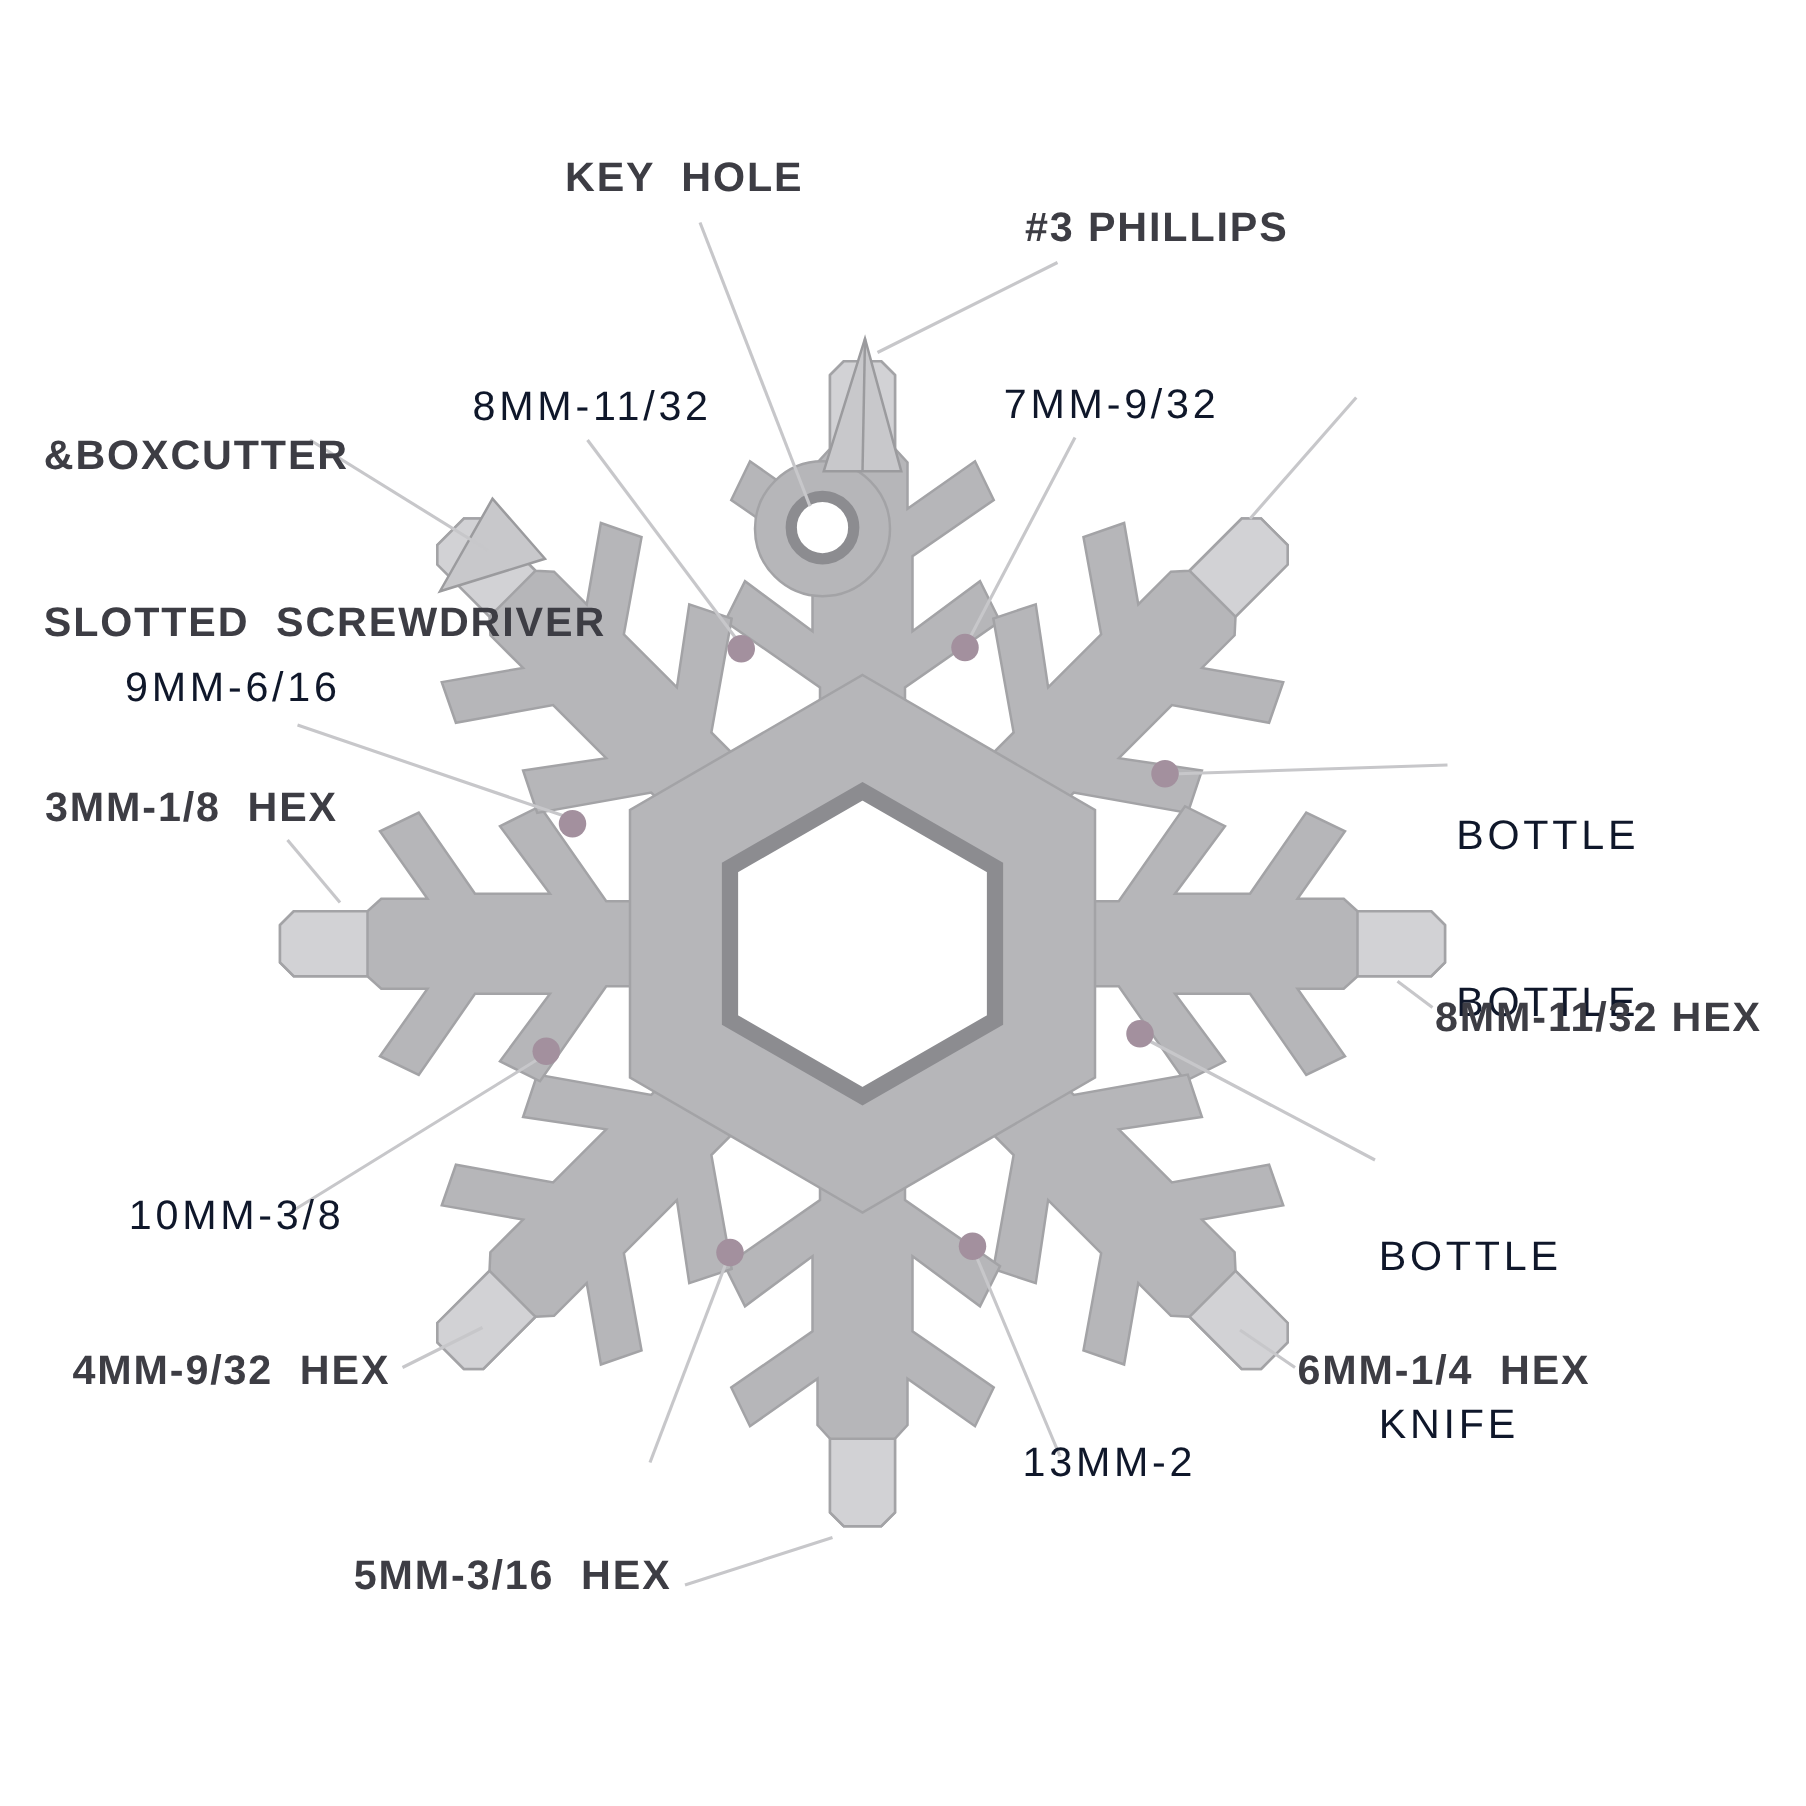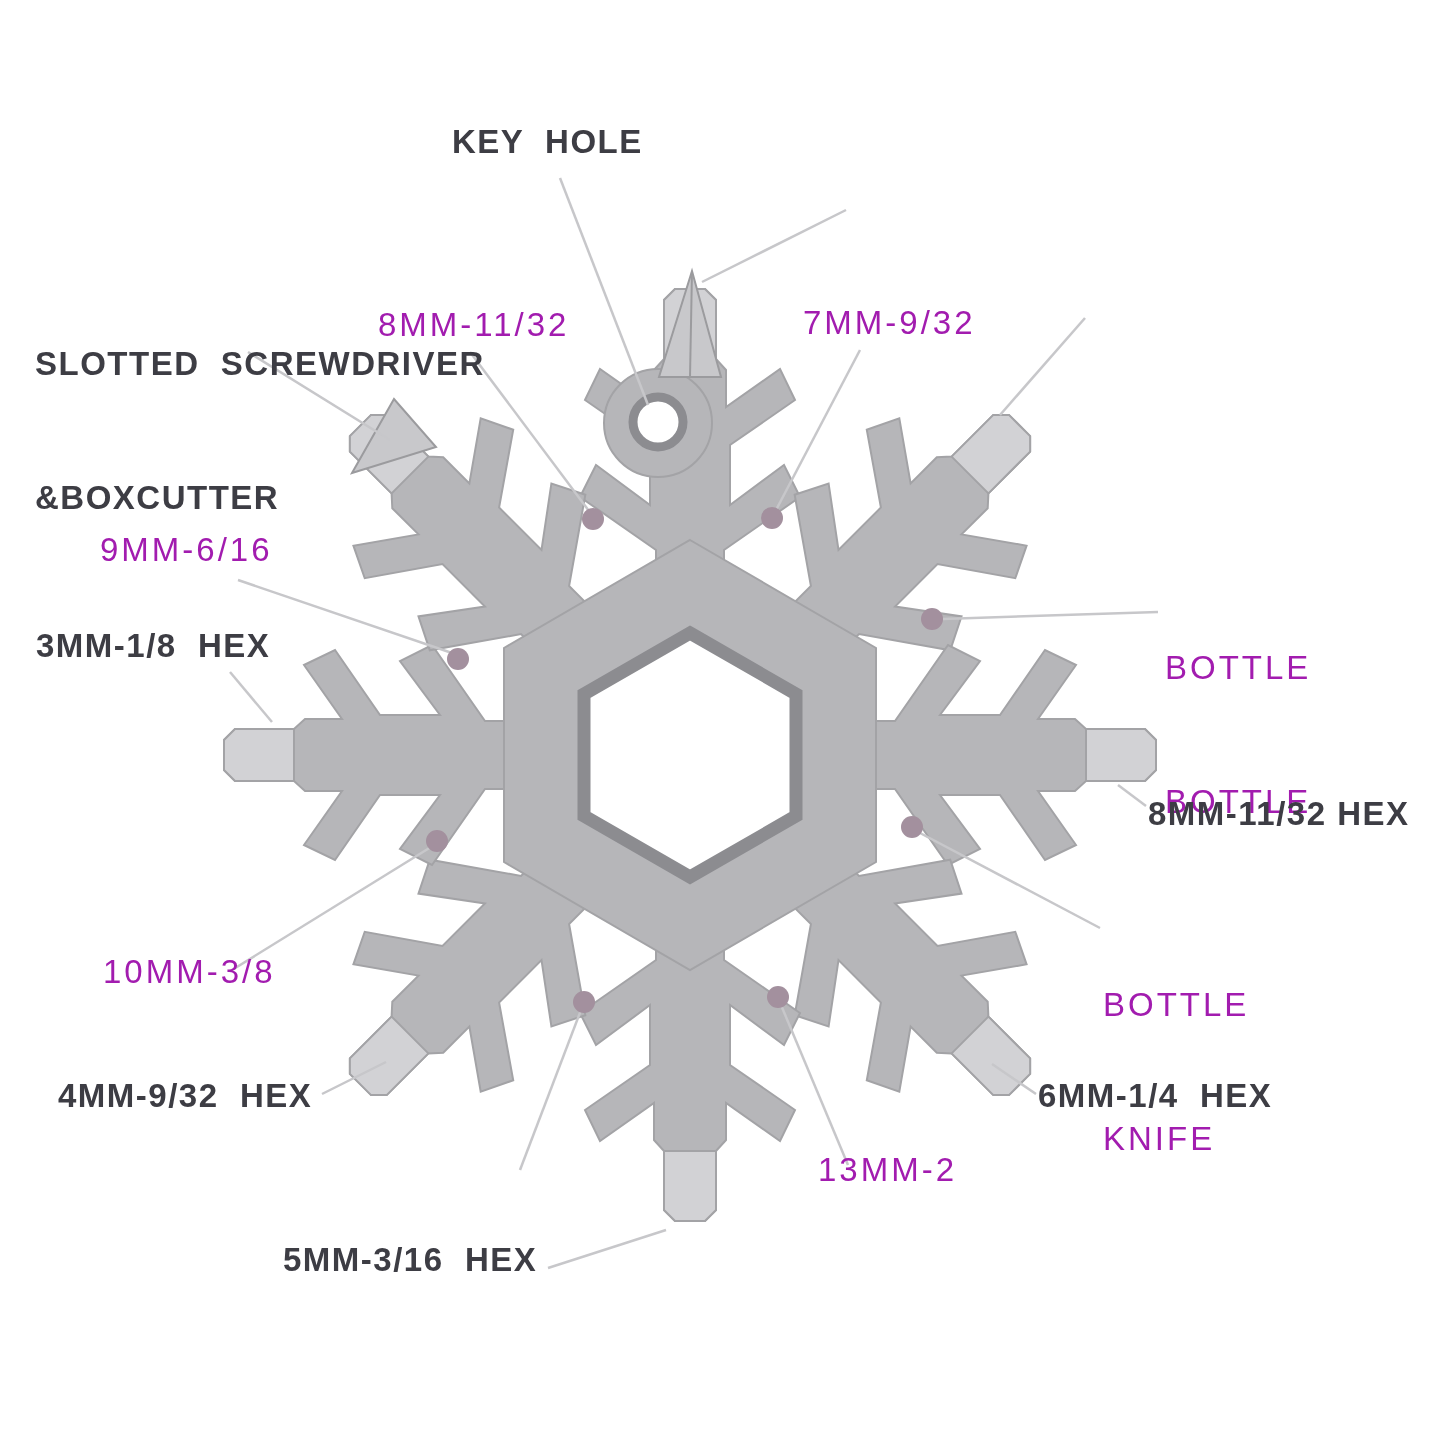--- a/index.html
+++ b/index.html
@@ -16,21 +16,21 @@
     white-space: pre;
     line-height: 1.36;
   }
   .label.bold {
     color: #3d3d44;
     font-weight: 700;
     font-size: 33px;
     letter-spacing: 1.5px;
   }
   .label.gray {
-    color: #a21caf;
+    color: #0f172a;
     font-weight: 400;
     font-size: 33px;
     letter-spacing: 3px;
   }
 </style>
 </head>
 <body>
 
 <div class="stage">
 
@@ -93,24 +93,25 @@
       <circle cx="932" cy="619" r="11"></circle>
       <circle cx="437" cy="841" r="11"></circle>
       <circle cx="912" cy="827" r="11"></circle>
       <circle cx="584" cy="1002" r="11"></circle>
       <circle cx="778" cy="997" r="11"></circle>
     </g>
   </svg>
 
   <div class="label bold" style="left:452px;top:120px">KEY  HOLE</div>
 
+  <div class="label bold" style="left:820px;top:160px">#3 PHILLIPS</div>
 
   <div class="label bold" style="left:35px;top:252px">
+    <div>&amp;BOXCUTTER</div>
     <div>SLOTTED  SCREWDRIVER</div>
-    <div>&amp;BOXCUTTER</div>
   </div>
 
   <div class="label gray" style="left:378px;top:303px">8MM-11/32</div>
 
   <div class="label gray" style="left:803px;top:301px">7MM-9/32</div>
 
 
   <div class="label gray" style="left:100px;top:528px">9MM-6/16</div>
 
   <div class="label gray" style="left:1165px;top:556px">

